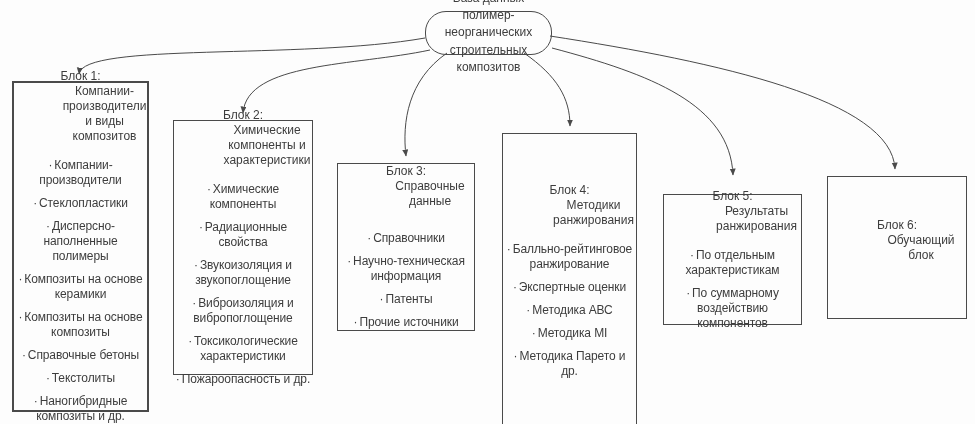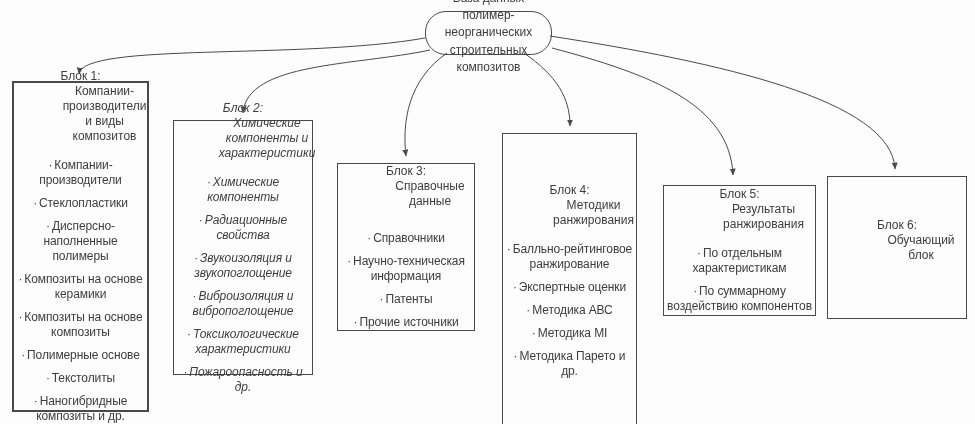--- a/index.html
+++ b/index.html
@@ -50,24 +50,24 @@
     box-sizing: border-box;
     z-index: 2;
   }
   .block-header { margin-bottom: 14px; }
   .block-title { display: block; }
   .block-name { display: block; margin-left: 48px; }
   .items { display: flex; flex-direction: column; gap: 8px; width: 100%; }
   .item { letter-spacing: -0.1px; }
   .bullet { margin-right: 2px; }
   #block-1 { left: 12px;  top: 81px;  width: 137px; height: 331px; border-width: 2px; }
-  #block-2 { left: 173px; top: 120px; width: 140px; height: 255px; font-style: italic; }
+  #block-2 { left: 173px; top: 120px; width: 140px; height: 255px; }
   #block-3 { left: 337px; top: 163px; width: 138px; height: 168px; gap: 8px; }
   #block-4 { left: 502px; top: 133px; width: 135px; height: 296px; }
-  #block-5 { left: 663px; top: 185px; width: 153px; height: 131px; }
+  #block-5 { left: 663px; top: 194px; width: 139px; height: 131px; }
   #block-6 { left: 827px; top: 176px; width: 140px; height: 143px; }
 </style>
 </head>
 <body>
 
 <div id="canvas">
 
   <svg id="arrows" viewBox="0 0 975 424" xmlns="http://www.w3.org/2000/svg">
     <defs>
       <marker id="ah" markerWidth="8" markerHeight="7" refX="6.5" refY="3" orient="auto" markerUnits="userSpaceOnUse">
@@ -92,21 +92,21 @@
     <div class="block-header">
       <span class="block-title">Блок 1:</span>
       <span class="block-name">Компании-производители и виды композитов</span>
     </div>
     <div class="items">
       <div class="item"><span class="bullet">·</span><span>Компании-производители</span></div>
       <div class="item"><span class="bullet">·</span><span>Стеклопластики</span></div>
       <div class="item"><span class="bullet">·</span><span>Дисперсно-наполненные полимеры</span></div>
       <div class="item"><span class="bullet">·</span><span>Композиты на основе керамики</span></div>
       <div class="item"><span class="bullet">·</span><span>Композиты на основе композиты</span></div>
-      <div class="item"><span class="bullet">·</span><span>Полимерные основе</span></div>
+      <div class="item"><span class="bullet">·</span><span>Справочные бетоны</span></div>
       <div class="item"><span class="bullet">·</span><span>Текстолиты</span></div>
       <div class="item"><span class="bullet">·</span><span>Наногибридные композиты и др.</span></div>
     </div>
   </div>
 
   <div id="block-2" class="block">
     <div class="block-header">
       <span class="block-title">Блок 2:</span>
       <span class="block-name">Химические компоненты и характеристики</span>
     </div>

